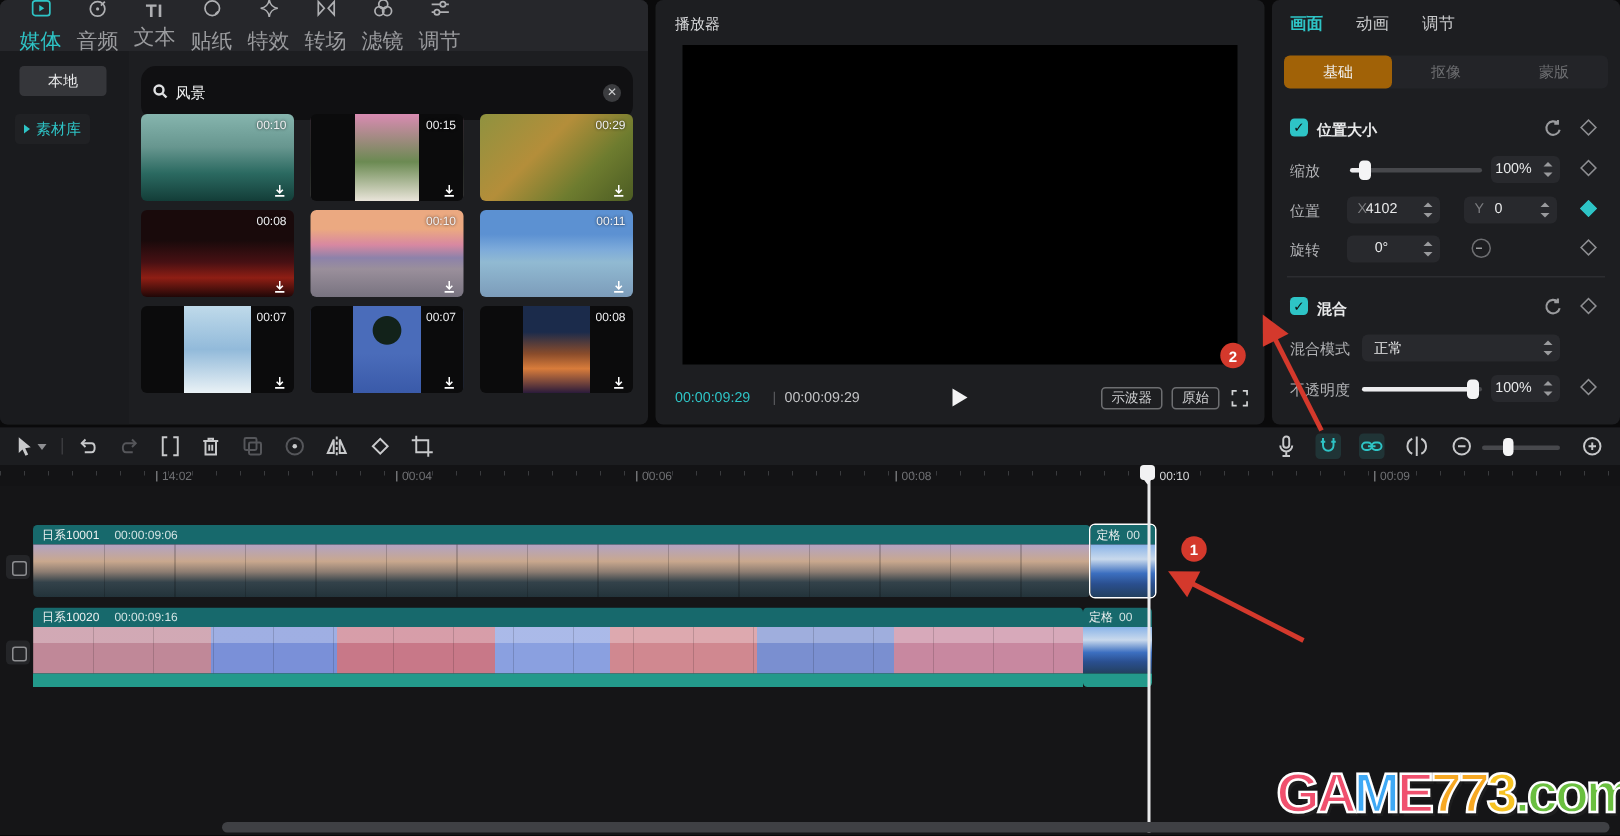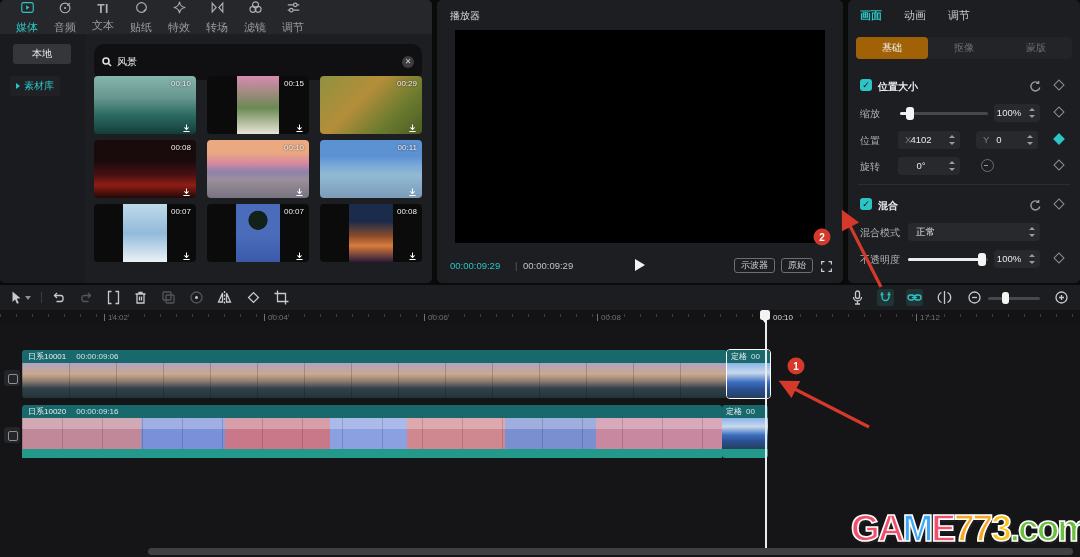--- a/index.html
+++ b/index.html
@@ -12,21 +12,21 @@
 
   
   section.panel { position:absolute; background:#1d1e21; border-radius:5px; overflow:hidden; }
   #media-panel { left:0; top:0; width:432px; height:283px; }
   #player-panel { left:437px; top:0; width:406px; height:283px; }
   #inspector-panel { left:848px; top:0; width:232px; height:283px; }
 
   
   .top-toolbar { position:absolute; left:0; top:0; width:432px; height:34px; background:#26272b; display:flex; align-items:center; padding-left:8px; }
   .m-tab { width:38px; display:flex; flex-direction:column; align-items:center; gap:1px; cursor:pointer; color:#aeafb2; }
-  .m-tab .ml { font-size:11px; color:#9a9b9e; }
+  .m-tab .ml { font-size:14px; color:#9a9b9e; }
   .m-tab.active { color:#2ec4c6; }
   .m-tab.active .ml { color:#2ec4c6; }
   .m-tab svg { width:15px; height:15px; stroke:currentColor; fill:none; stroke-width:1.3; }
   .m-tab .txticon { font-size:12px; font-weight:bold; line-height:15px; height:15px; letter-spacing:.5px; }
 
   
   .sidebar { position:absolute; left:0; top:34px; width:86px; height:249px; background:#1a1b1e; }
   .local-btn { position:absolute; left:13px; top:10px; width:58px; height:20px; background:#35363a; border:none; border-radius:3px; color:#e8e9ea; font-size:10px; font-family:inherit; cursor:pointer; }
   .library { position:absolute; left:10px; top:42px; display:flex; align-items:center; gap:4px; color:#2ec4c6; font-size:10px; cursor:pointer; padding:3px 6px; background:#202124; border-radius:3px; }
   .tri { width:0; height:0; border-left:4px solid #2ec4c6; border-top:3px solid transparent; border-bottom:3px solid transparent; }
@@ -480,21 +480,21 @@
             <path d="M6 8.5 H11 M8.5 6 V11"></path>
           </svg></span>
     </div>
 
     <div class="ruler">
       <span class="rl" style="left:108px;">14:02</span>
       <span class="rl" style="left:268px;">00:04</span>
       <span class="rl" style="left:428px;">00:06</span>
       <span class="rl" style="left:601px;">00:08</span>
       <span class="rl current" style="left:773px;">00:10</span>
-      <span class="rl" style="left:920px;">17:12</span>
+      <span class="rl" style="left:920px;">00:09</span>
     </div>
 
     <span class="track-toggle" style="top:85px;"></span>
     <span class="track-toggle" style="top:142px;"></span>
 
     <div class="clip" style="left:22px;top:65px;width:705px;height:48px;">
       <div class="clip-head">
         <span class="cn">日系10001</span>
         <span class="cd">00:00:09:06</span>
       </div>

